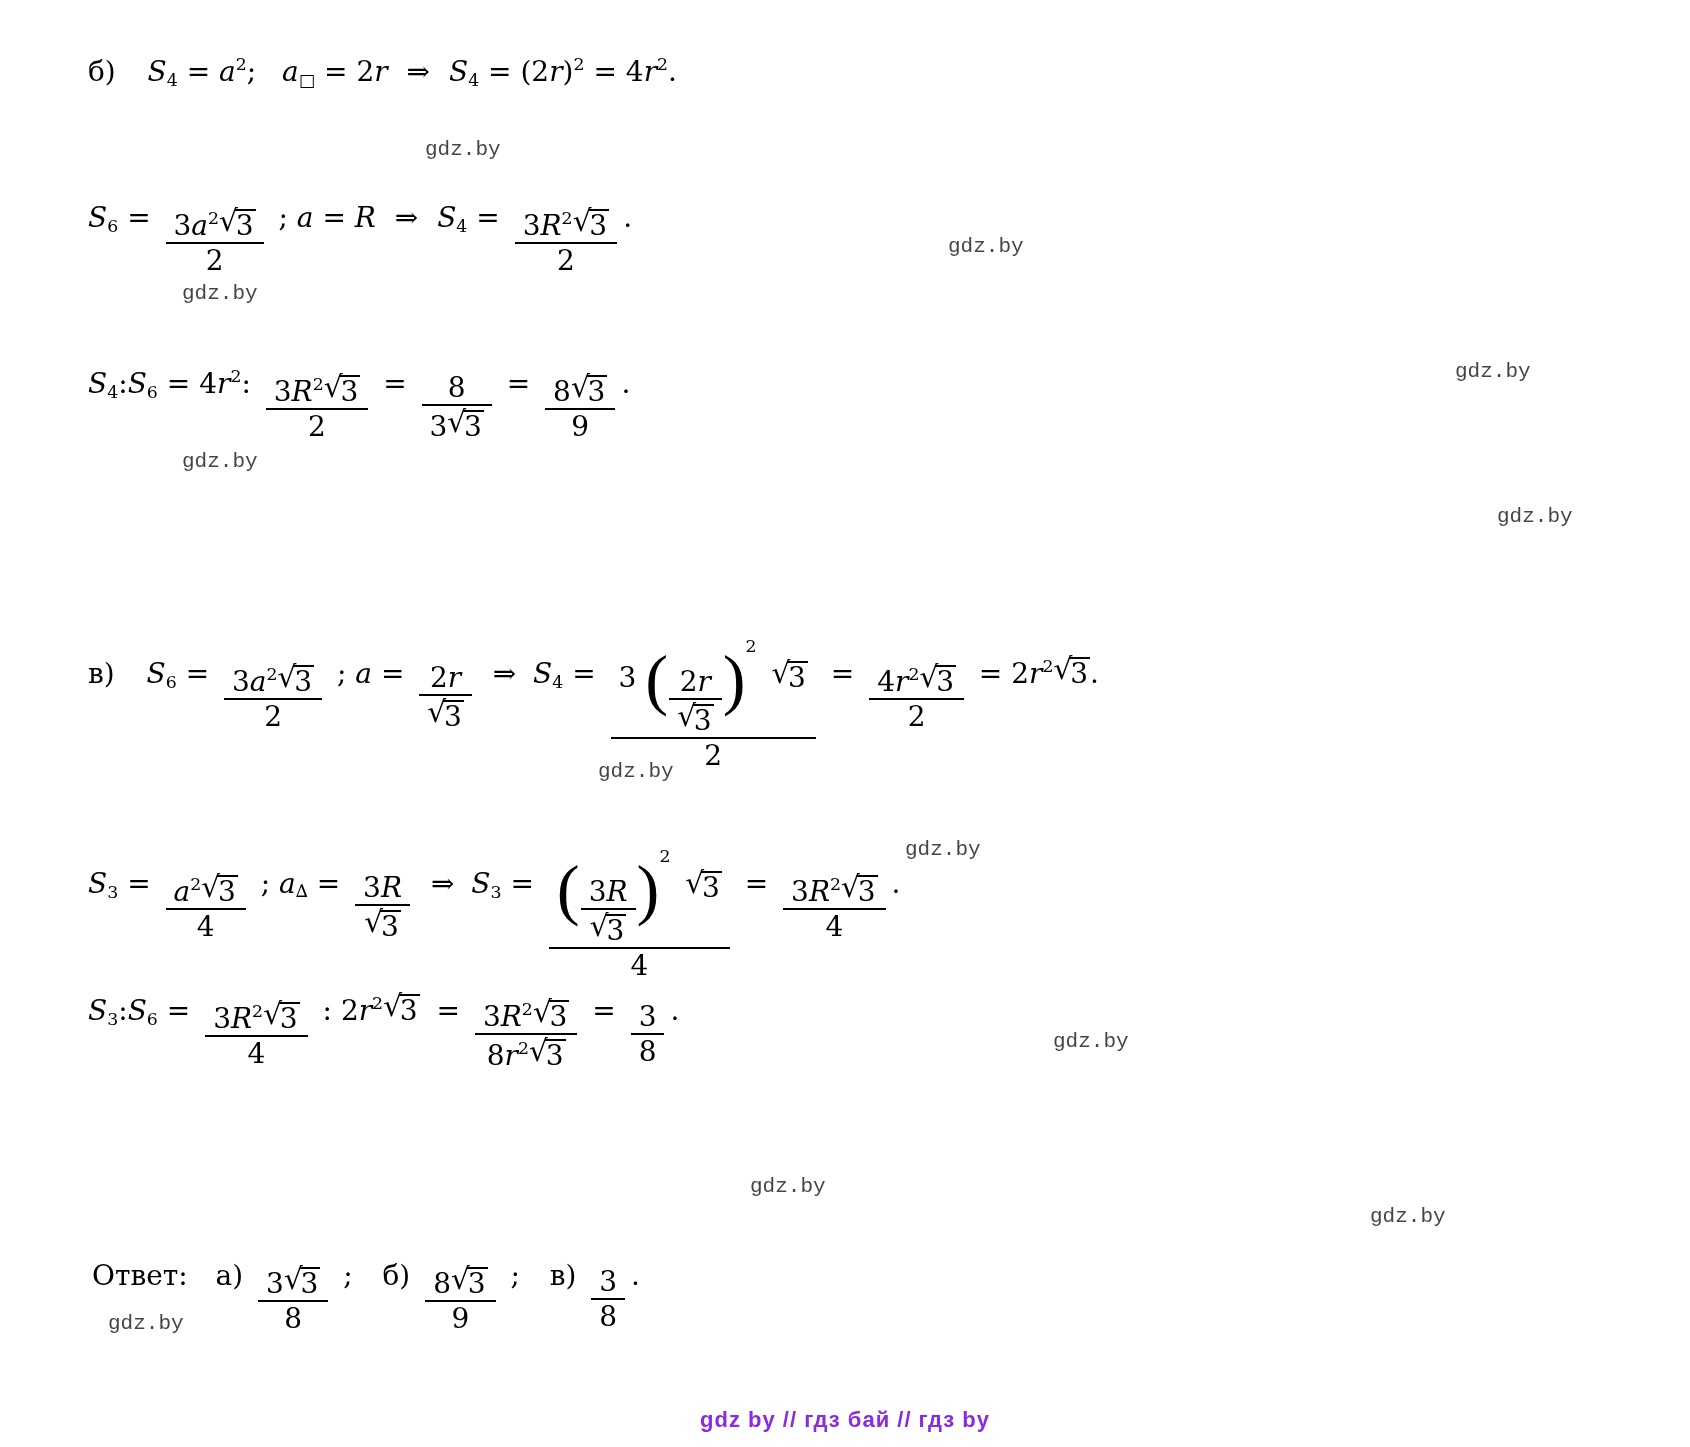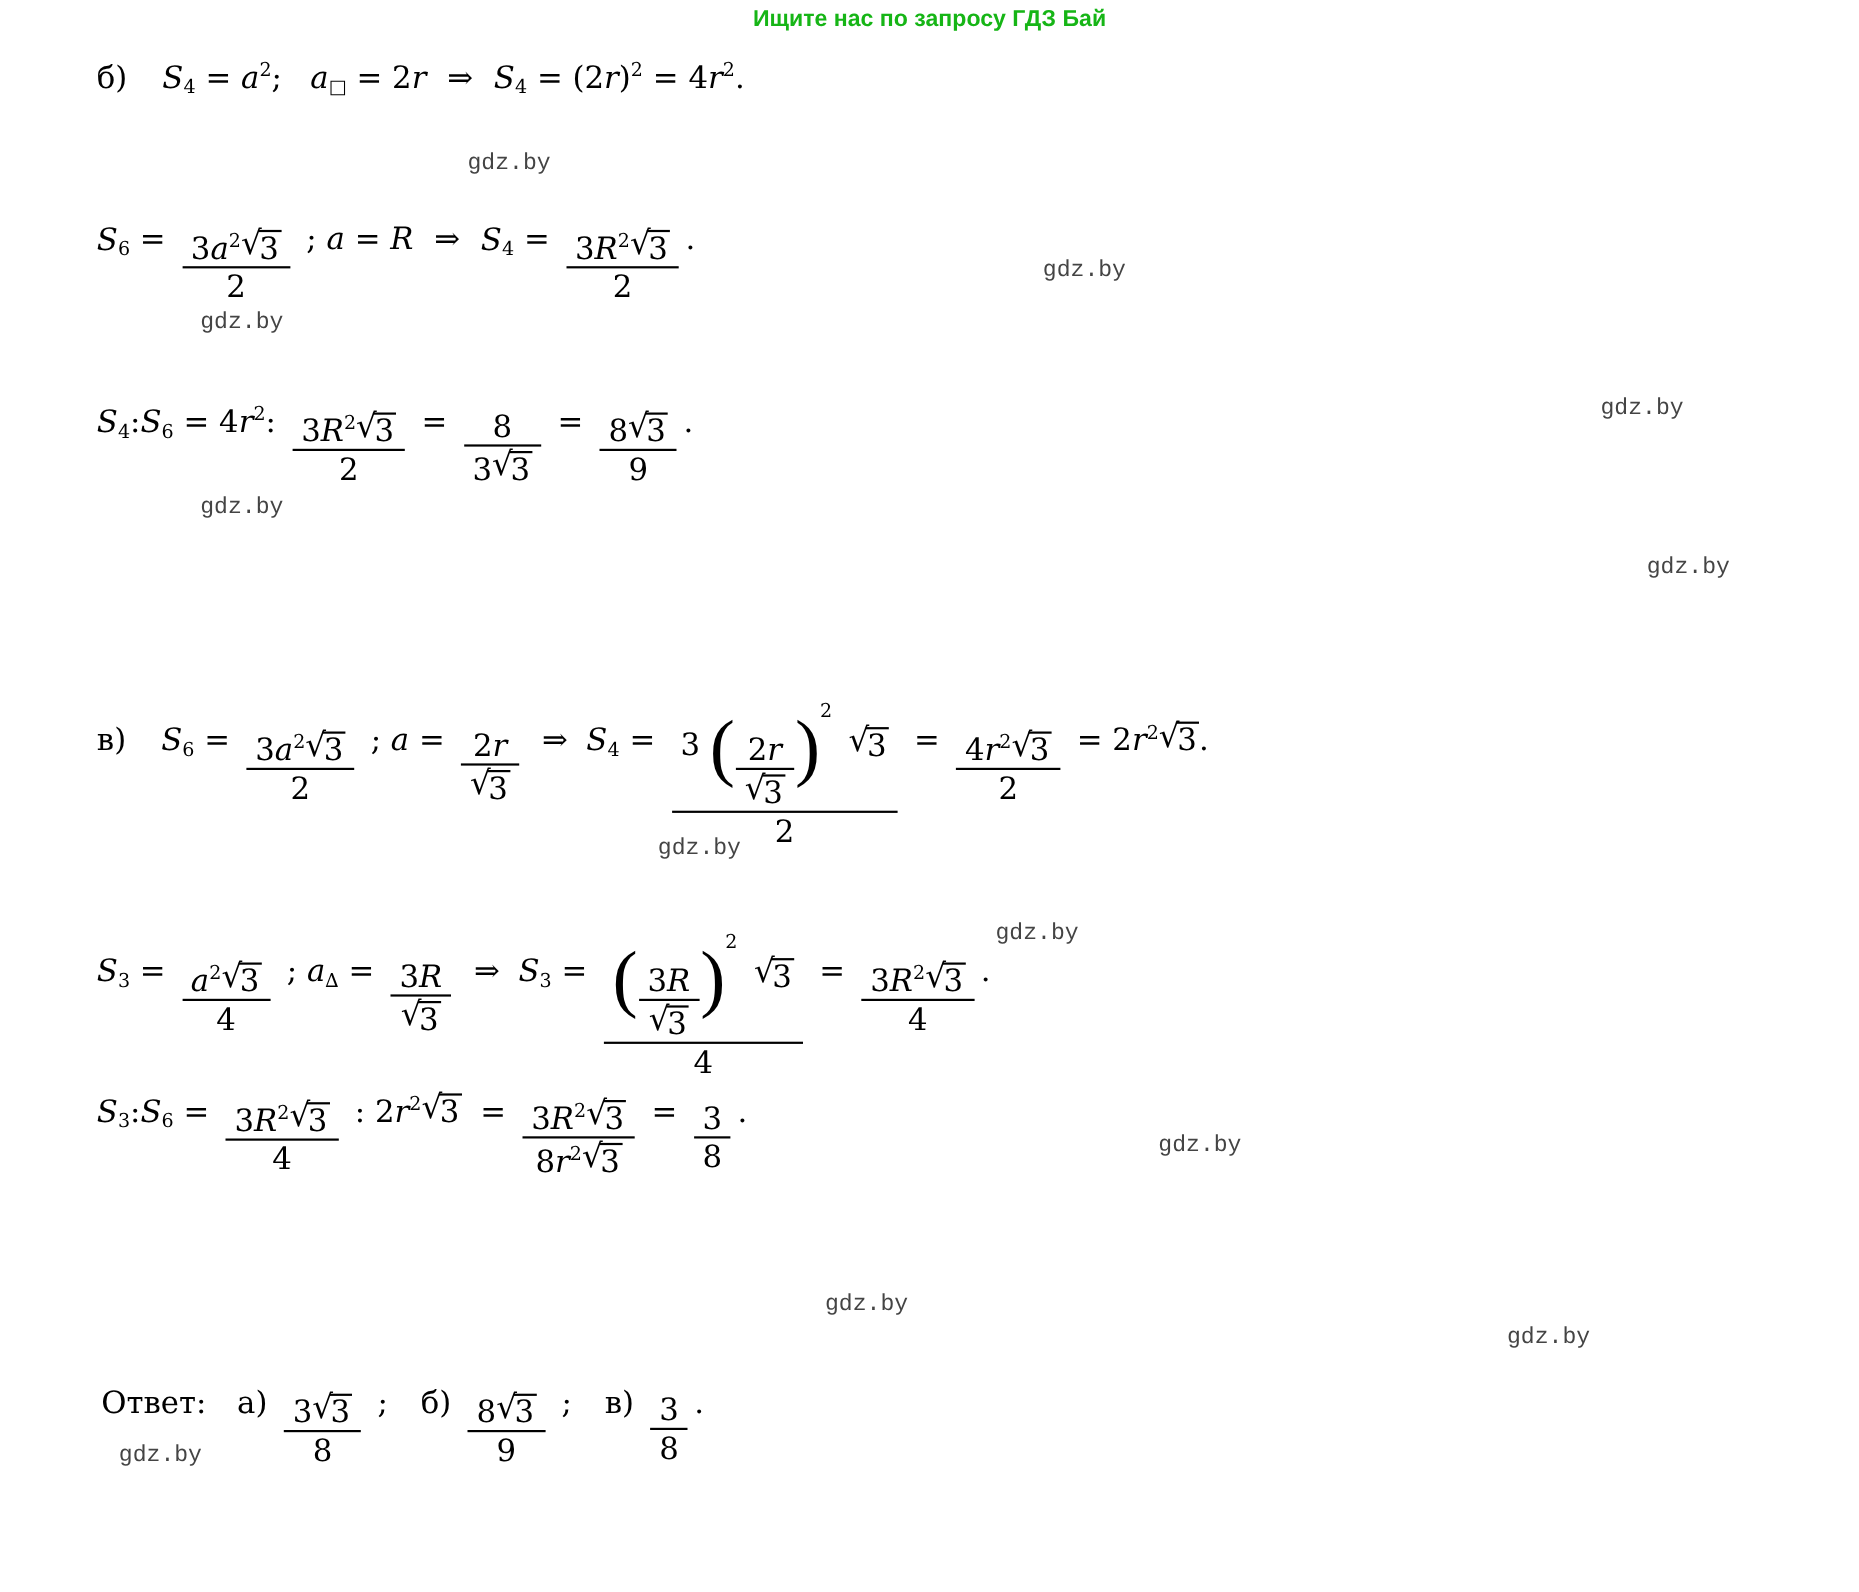--- a/index.html
+++ b/index.html
@@ -121,21 +121,20 @@
     vertical-align: 2.0em;
     font-style: normal;
   }
   .lbl { font-style: normal; }
 </style>
 </head>
 <body>
 
 <div class="page">
 
-  <div class="top-banner">Ищите нас по запросу ГДЗ Бай</div>
 
   <div class="math" style="left:88px; top:56px;">
     <span class="lbl">б)</span>
     <span style="display:inline-block;width:14px"></span>
     <span class="it">S<span class="subn">4</span></span> = <span class="it">a</span><span class="sup">2</span>;
     <span style="display:inline-block;width:8px"></span>
     <span class="it">a</span><span class="subn">□</span> = 2<span class="it">r</span>
     <span style="display:inline-block;width:10px"></span>⇒<span style="display:inline-block;width:10px"></span>
     <span class="it">S<span class="subn">4</span></span> = (2<span class="it">r</span>)<span class="sup">2</span> = 4<span class="it">r</span><span class="sup">2</span>.
   </div>
@@ -282,14 +281,15 @@
   <div class="wm" style="left:1455px; top:360px;">gdz.by</div>
   <div class="wm" style="left:182px; top:450px;">gdz.by</div>
   <div class="wm" style="left:1497px; top:505px;">gdz.by</div>
   <div class="wm" style="left:598px; top:760px;">gdz.by</div>
   <div class="wm" style="left:905px; top:838px;">gdz.by</div>
   <div class="wm" style="left:1053px; top:1030px;">gdz.by</div>
   <div class="wm" style="left:750px; top:1175px;">gdz.by</div>
   <div class="wm" style="left:1370px; top:1205px;">gdz.by</div>
   <div class="wm" style="left:108px; top:1312px;">gdz.by</div>
 
+  <div class="bottom-banner">gdz by  //  гдз бай  //  гдз by</div>
 
 </div>
 
 </body></html>

